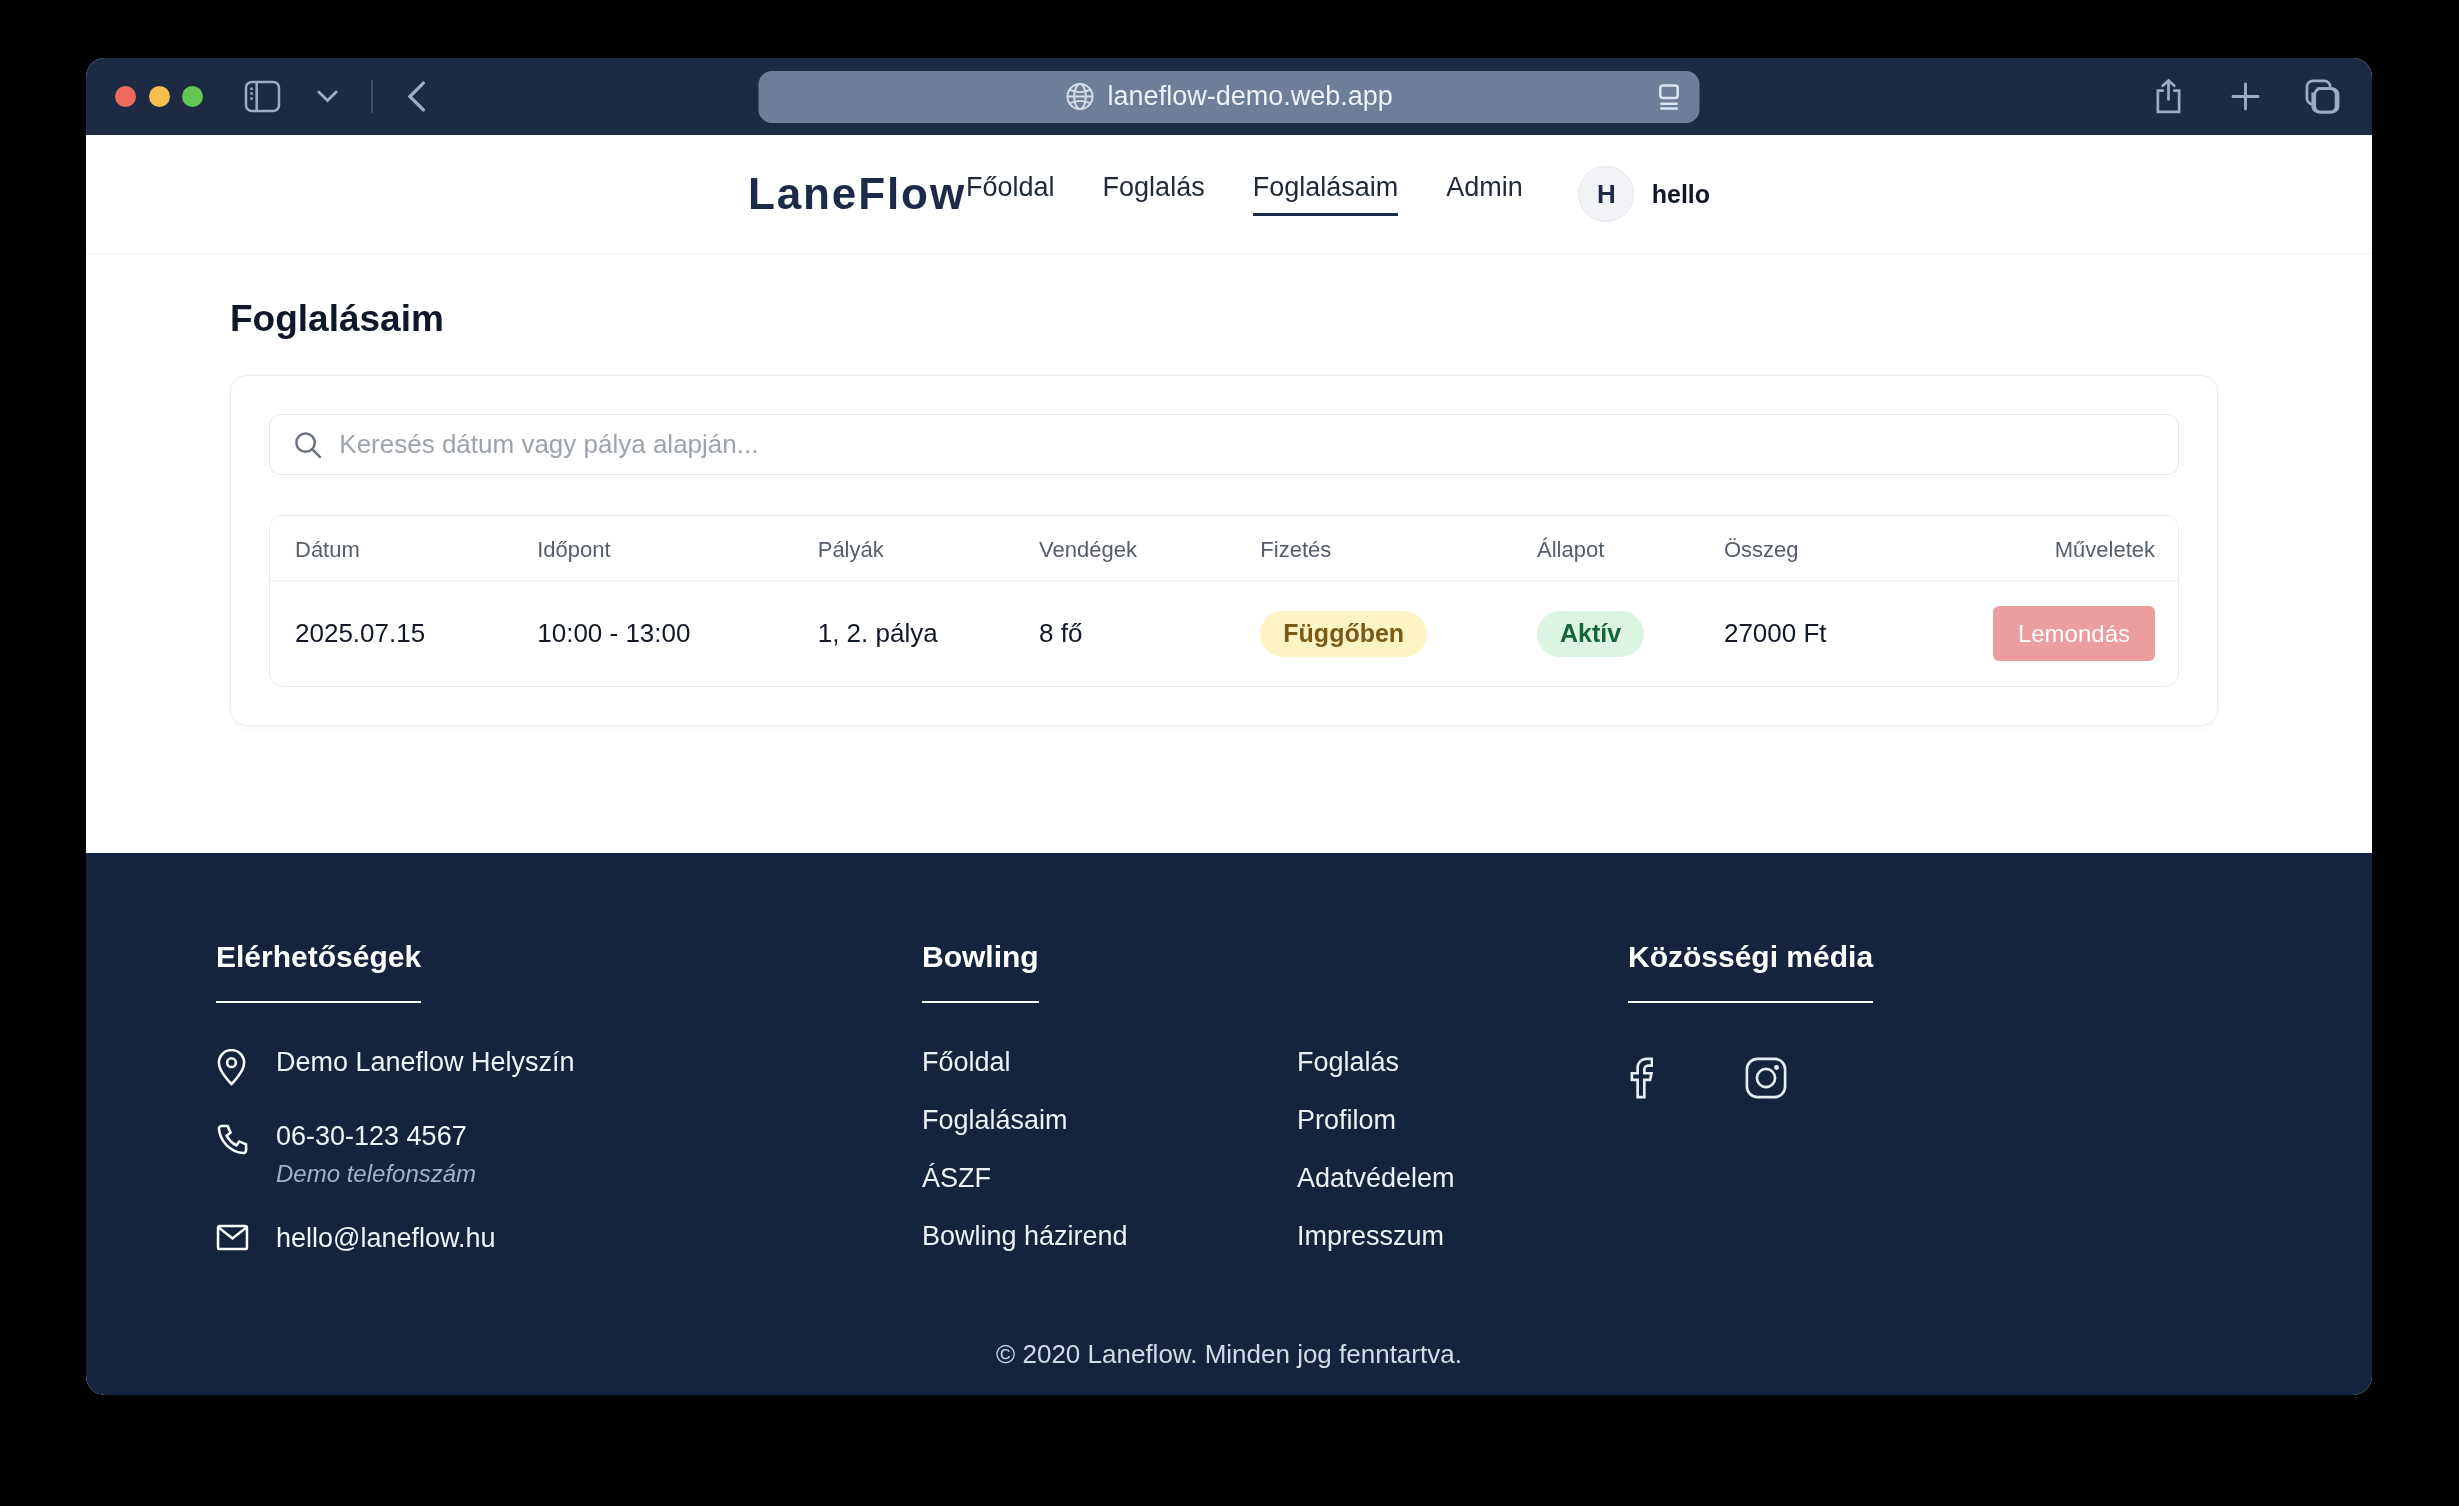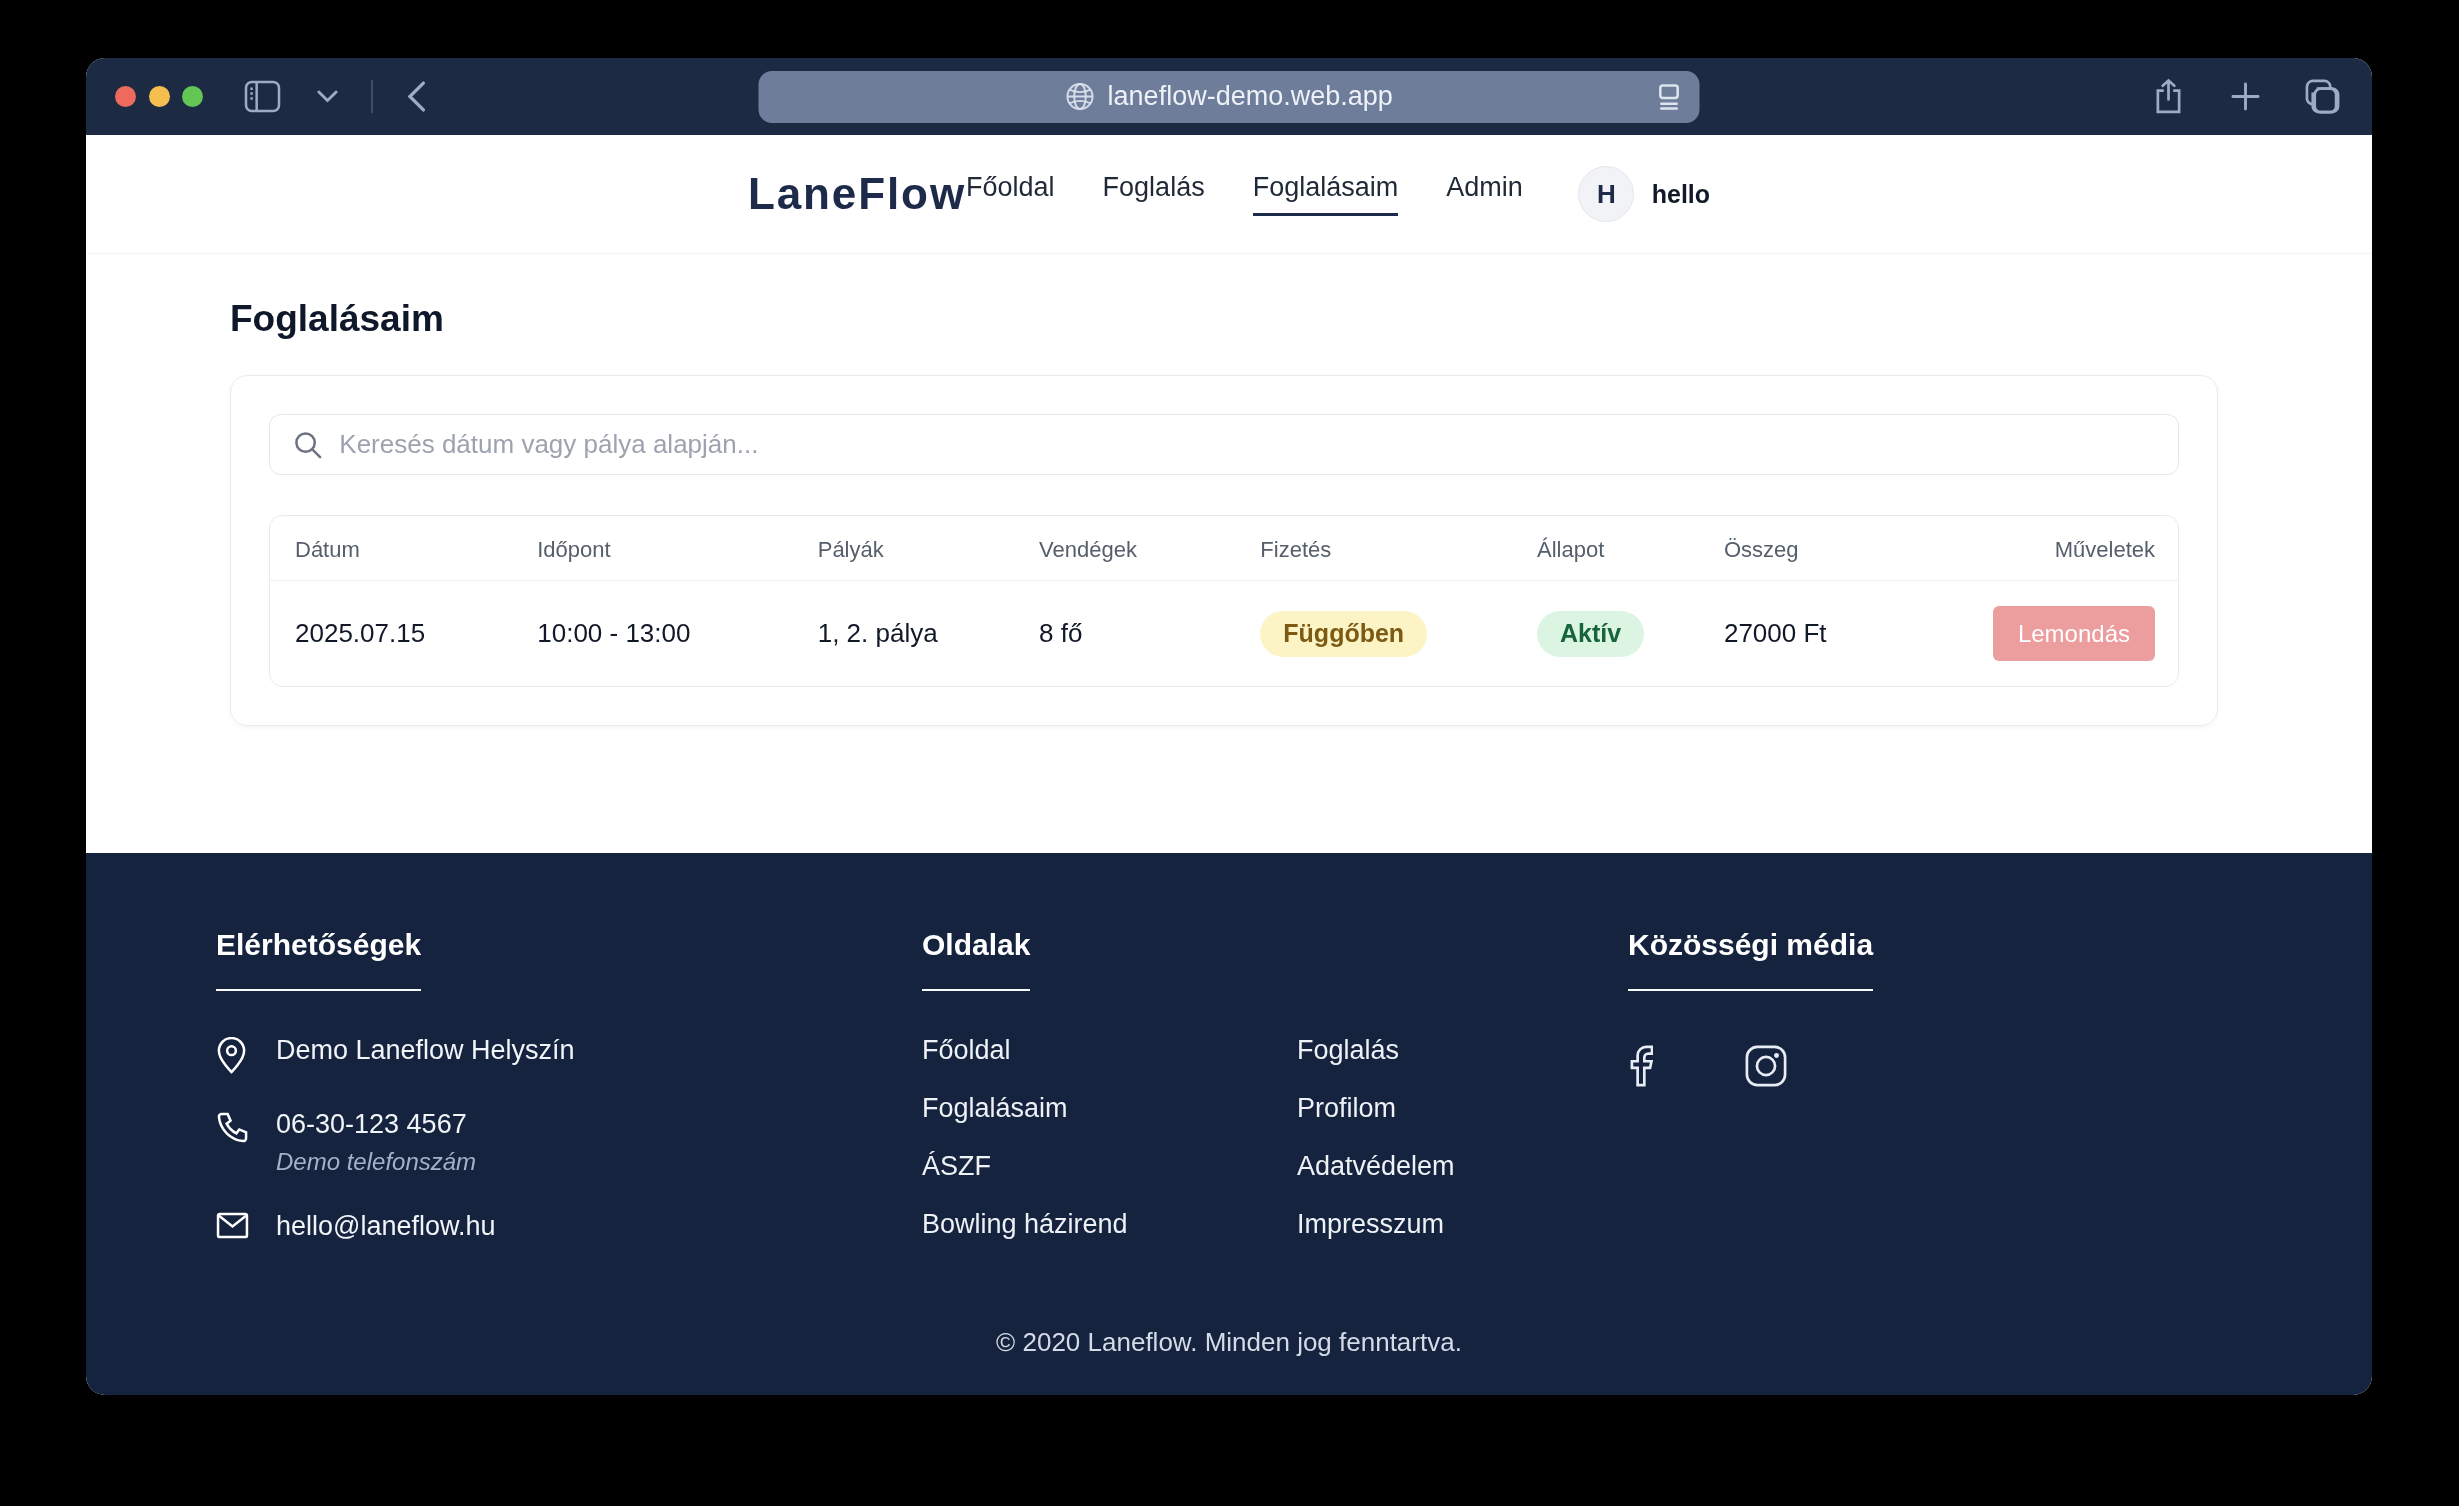--- a/index.html
+++ b/index.html
@@ -53,21 +53,21 @@
   th:first-child, td:first-child { padding-left:25px; }
   th:last-child, td:last-child { text-align:right; padding-right:23px; }
   .badge { display:inline-block; padding:8.6px 23px; border-radius:960px; font-size:25px; font-weight:700; }
   .badge.pending { background:#fcf4c4; color:#7c5914; }
   .badge.active  { background:#dcf5e2; color:#17653a; }
   .cancel-btn { background:#ec9e9e; color:#fff; border:none; border-radius:6px; padding:13.4px 25px;
                 font-size:24px; font-family:"Liberation Sans", sans-serif; cursor:pointer;text-align:right; }
 
   
   .footer { flex:0 0 542px; background:#15233e; color:#fff; padding:75px 130px 0; }
-  .footer-cols { display:grid; grid-template-columns:706px 706px 1fr; }
+  .footer-cols { display:grid; grid-template-columns:706px 706px 1fr;margin-top:12px; }
   .footer h3 { font-size:30px; font-weight:700; display:inline-block; padding-bottom:27px;
                border-bottom:2.9px solid #f8fafc; }
   .f-items { margin-top:44px; display:flex; flex-direction:column; gap:35px; }
   .f-row { display:flex; align-items:flex-start; gap:25px; font-size:27px; color:#f1f5f9; }
   .f-row .ficon { flex:0 0 35px; color:#fff; margin-top:1.9px; }
   .f-sub { font-size:24px; color:#a3b2c7; margin-top:7.7px;font-style:italic; }
   .pages-grid { margin-top:44px; display:grid; grid-template-columns:375px 1fr; row-gap:27px; }
   .pages-grid a { color:#eef2f7; text-decoration:none; font-size:27px; }
   .social-row { margin-top:54px; display:flex; gap:92px; }
   .social-row a { color:#e8edf5; }
@@ -246,21 +246,21 @@
                 <rect x="2" y="2" width="30" height="24" rx="2"></rect>
                   <path d="M3 4 L17 15 L31 4"></path>
               </svg>
             </span>
             <span>hello@laneflow.hu</span>
           </div>
         </div>
       </div>
 
       <div>
-        <h3>Oldalak</h3>
+        <h3>Bowling</h3>
         <div class="pages-grid">
           <a href="#">Főoldal</a>
           <a href="#">Foglalás</a>
           <a href="#">Foglalásaim</a>
           <a href="#">Profilom</a>
           <a href="#">ÁSZF</a>
           <a href="#">Adatvédelem</a>
           <a href="#">Bowling házirend</a>
           <a href="#">Impresszum</a>
         </div>

